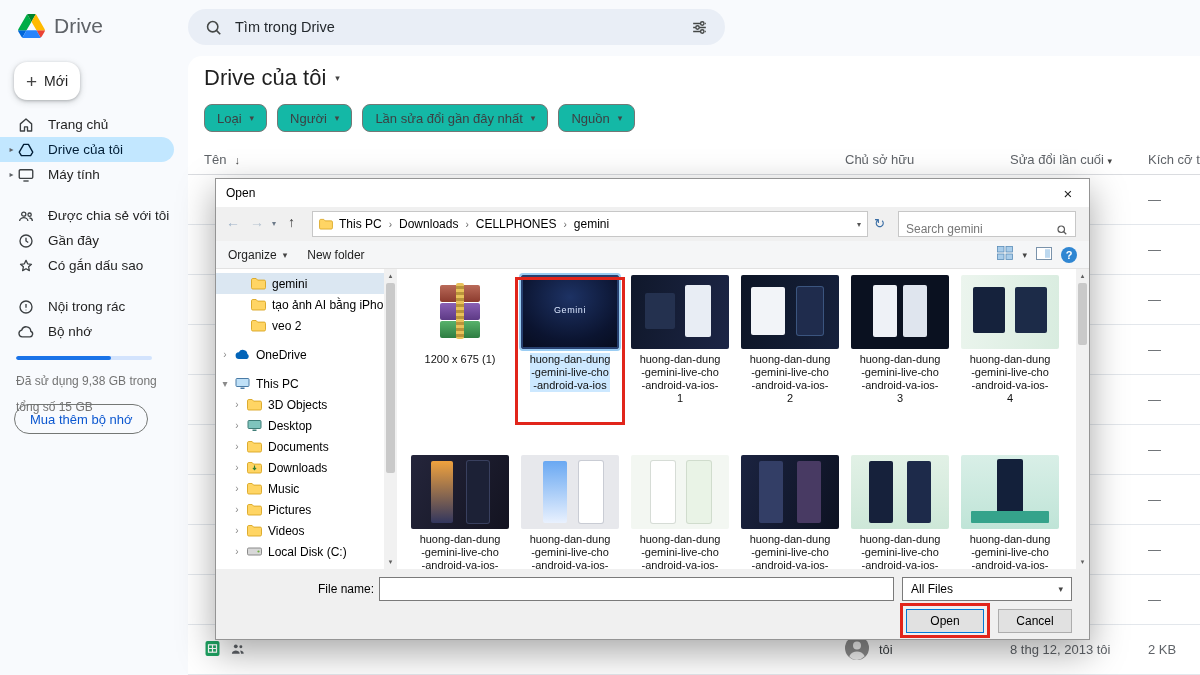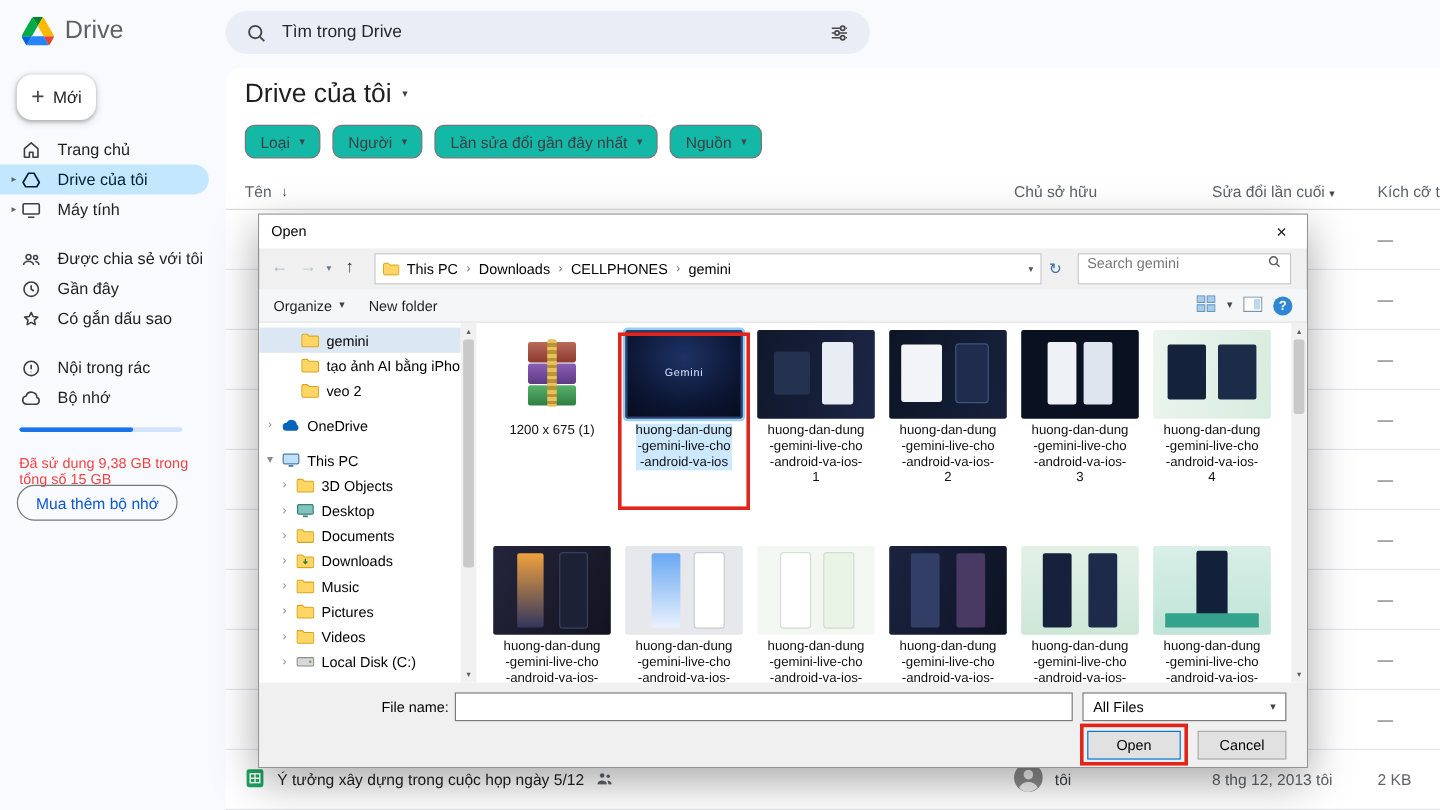--- a/index.html
+++ b/index.html
@@ -18,21 +18,21 @@
 .sb-list{position:absolute;left:0;top:56px;right:0}
 .sb-item{display:flex;align-items:center;height:25px;margin-right:14px;padding-left:6px;border-radius:0 13px 13px 0;color:#1f1f1f;cursor:pointer}
 .sb-item.gap{margin-top:16px}
 .sb-item.active{background:#c2e7ff;color:#001d35}
 .caret{width:11px;font-size:8px;color:#5f6368;text-align:center;flex:none}
 .sb-ico{width:18px;height:18px;margin-right:13px;color:#3c4043;flex:none;display:flex;align-items:center}
 .sb-ico svg{width:18px;height:18px}
 .sb-item.active .sb-ico{color:#001d35}
 .storage-bar{position:absolute;left:16px;top:300px;width:136px;height:4px;border-radius:2px;background:#d3e3fd;overflow:hidden}
 .storage-fill{height:100%;width:70%;background:#1a73e8;border-radius:2px}
-.storage-text{position:absolute;left:16px;top:324px;font-size:12px;line-height:13px;color:#ef4444;white-space:pre-line}
+.storage-text{position:absolute;left:16px;top:312px;font-size:12px;line-height:26px;color:#737373;white-space:pre-line}
 .buy-btn{position:absolute;left:14px;top:348px;height:30px;padding:0 15px;border:1px solid #747775;border-radius:15px;font-size:13px;color:#0b57d0;background:transparent;display:flex;align-items:center;font-family:inherit;cursor:pointer}
 
 .main{position:absolute;left:188px;top:56px;right:0;bottom:0;background:#fff;border-top-left-radius:14px}
 .page-title{position:absolute;left:16px;top:9px;font-size:22px;color:#1f1f1f;display:flex;align-items:center;gap:9px;cursor:pointer}
 .dd{font-size:9px;color:#444}
 .chips{position:absolute;left:16px;top:48px;display:flex;gap:10px}
 .chip{height:28px;border:1px solid #747775;border-radius:8px;display:flex;align-items:center;padding:0 12px;gap:8px;font-size:13px;color:#3c4043;background:#14b8a6;cursor:pointer;white-space:nowrap}
 .thead{position:absolute;left:0;top:89px;right:0;height:30px;display:grid;grid-template-columns:641px 165px 138px 1fr;align-items:center;padding-left:16px;font-size:13px;color:#5f6368;border-bottom:1px solid #dadce0;white-space:nowrap}
 .th-name{display:flex;align-items:center;gap:8px}
 .arrow{font-size:11px;color:#444}
@@ -51,21 +51,21 @@
 .nav-back{left:10px;color:#9fb3c8}
 .nav-fwd{left:34px;color:#b5c2cf}
 .nav-dd{left:56px;top:12px;font-size:8px;color:#6c7a89}
 .nav-up{left:72px;color:#3a3a3a}
 .addr{position:absolute;left:96px;top:4px;width:556px;height:26px;background:#fff;border:1px solid #c7c7c7;display:flex;align-items:center;padding:0 6px;gap:6px}
 .addr-crumbs{display:flex;align-items:center;gap:7px;overflow:hidden;white-space:nowrap}
 .crumb{cursor:pointer}
 .crumb-sep{color:#666;font-size:10px}
 .addr-dd{margin-left:auto;font-size:8px;color:#555;cursor:pointer}
 .refresh{position:absolute;left:658px;top:9px;font-size:13px;color:#3a6ea5;cursor:pointer}
-.searchbox{position:absolute;left:682px;top:4px;width:178px;height:26px;background:#fff;border:1px solid #c7c7c7;display:flex;align-items:flex-start;padding:0 7px;color:#777}
+.searchbox{position:absolute;left:682px;top:4px;width:178px;height:26px;background:#fff;border:1px solid #c7c7c7;display:flex;align-items:flex-end;padding:0 7px;color:#777}
 .searchbox .mag{margin-left:auto;display:flex}
 .dlg-toolbar{position:absolute;left:0;top:62px;right:0;height:28px;background:#f5f6f7;border-bottom:1px solid #e2e2e2;display:flex;align-items:center;padding:0 12px;gap:20px;font-size:12px;color:#1f1f1f}
 .tb-btn{display:flex;align-items:center;gap:6px;cursor:pointer}
 .tb-right{margin-left:auto;display:flex;align-items:center;gap:9px}
 .help-ic{width:16px;height:16px;border-radius:50%;background:#2f86d2;color:#fff;font-size:11px;font-weight:bold;display:flex;align-items:center;justify-content:center;cursor:pointer}
 .dlg-body{position:absolute;left:0;top:90px;right:0;bottom:70px;background:#fff;display:flex;overflow:hidden}
 .tree{width:168px;flex:none;padding-top:4px;overflow:hidden;font-size:12px}
 .tree-item{height:21px;display:flex;align-items:center;gap:5px;white-space:nowrap;cursor:pointer}
 .tree-item.tgap{margin-top:8px}
 .tree-item.active{background:#dbe7f2}
@@ -352,21 +352,20 @@
           <div class="td mod">—</div>
           <div class="td size">—</div>
         </div>
         <div class="trow">
           <div class="td name">
             <span><svg width="17" height="17" viewBox="0 0 17 17">
                 <rect x="1.5" y="1" width="14" height="15" rx="2" fill="#1ea362"></rect>
                 <rect x="4.5" y="4.8" width="8" height="7.4" fill="none" stroke="#fff" stroke-width="1.2"></rect>
                 <path d="M4.5 8.5h8M8.5 4.8v7.4" stroke="#fff" stroke-width="1.2"></path>
               </svg></span>
-            <span>Ý tưởng xây dựng trong cuộc họp ngày 5/12</span>
             <span><svg width="14" height="11" viewBox="0 0 24 20" fill="#5f6368">
                 <circle cx="8" cy="6" r="3.4"></circle>
                 <path d="M1 18.5c0-3.4 4.5-5 7-5s7 1.6 7 5v1H1z"></path>
                 <circle cx="17.2" cy="7" r="2.7"></circle>
                 <path d="M16 13.6c2.6.4 6.2 1.8 6.2 4.6v1.3h-4.6z"></path>
               </svg></span>
           </div>
           <div class="td owner">
             <span><svg width="24" height="24" viewBox="0 0 24 24">
                 <circle cx="12" cy="12" r="12" fill="#8a8a8a"></circle>

